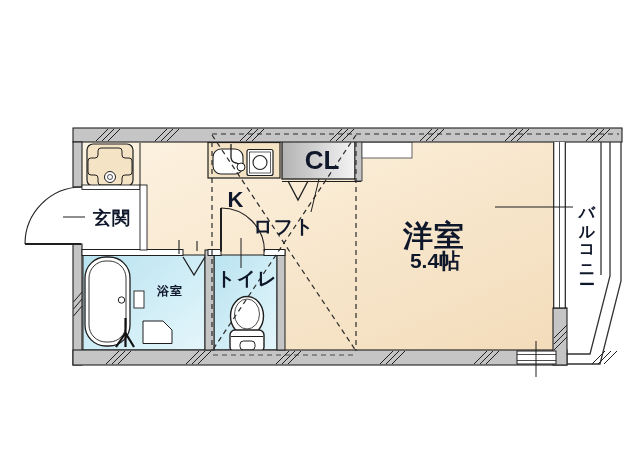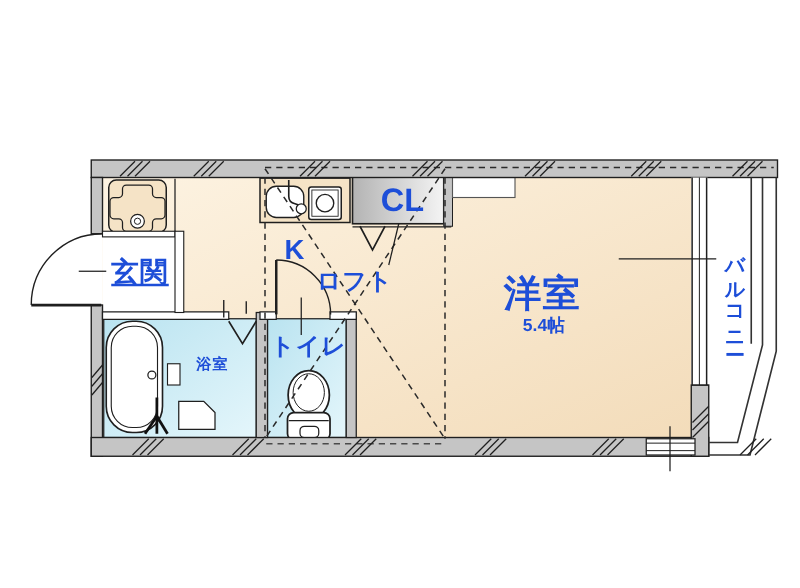--- a/index.html
+++ b/index.html
@@ -3,21 +3,21 @@
 <meta charset="utf-8">
 <style>
   html,body{margin:0;padding:0;background:#ffffff;}
   #stage{
     position:relative;width:640px;height:470px;background:#ffffff;overflow:hidden;
     font-family:"Liberation Sans","DejaVu Sans",sans-serif;
   }
   #plan-svg{position:absolute;left:0;top:0;}
   .label{
     position:absolute;transform:translate(-50%,-50%);
-    color:#1d4ed8;font-weight:bold;white-space:nowrap;line-height:1;
+    color:#0f172a;font-weight:bold;white-space:nowrap;line-height:1;
     letter-spacing:1px;
   }
   .label.vertical{
     writing-mode:vertical-rl;text-orientation:mixed;
     transform:translate(-50%,0);letter-spacing:2px;
   }
 </style>
 </head>
 <body>
 
@@ -259,23 +259,23 @@
 
   <g stroke="#1f1f1f" stroke-width="1">
     <line x1="63" y1="217" x2="85" y2="217"></line>
     <line x1="495" y1="207" x2="573" y2="207"></line>
     <line x1="319" y1="179" x2="311" y2="212"></line>
     <line x1="241" y1="238" x2="241" y2="268"></line>
     <line x1="536" y1="341" x2="536" y2="377"></line>
   </g>
 </svg>
 
-<div class="label" style="left:112px;top:218px;font-size:22px;text-decoration:underline;">玄関</div>
+<div class="label" style="left:112px;top:218px;font-size:18px;">玄関</div>
 <div class="label" style="left:170px;top:291px;font-size:12px;">浴室</div>
 <div class="label" style="left:247px;top:278px;font-size:19px;">トイレ</div>
 <div class="label" style="left:236px;top:200px;font-size:22px;">K</div>
 <div class="label" style="left:284px;top:226px;font-size:19px;text-align:center;">ロフト</div>
 <div class="label" style="left:322px;top:160px;font-size:26px;letter-spacing:0;">CL</div>
 <div class="label" style="left:434px;top:236px;font-size:30px;">洋室</div>
-<div class="label" style="left:435px;top:260px;font-size:14px;letter-spacing:0;">5.4帖</div>
+<div class="label" style="left:435px;top:260px;font-size:21px;letter-spacing:0;">5.4帖</div>
 <div class="label vertical" style="left:587px;top:194px;font-size:16px;">バルコニー</div>
 
 </div>
 
 </body></html>

